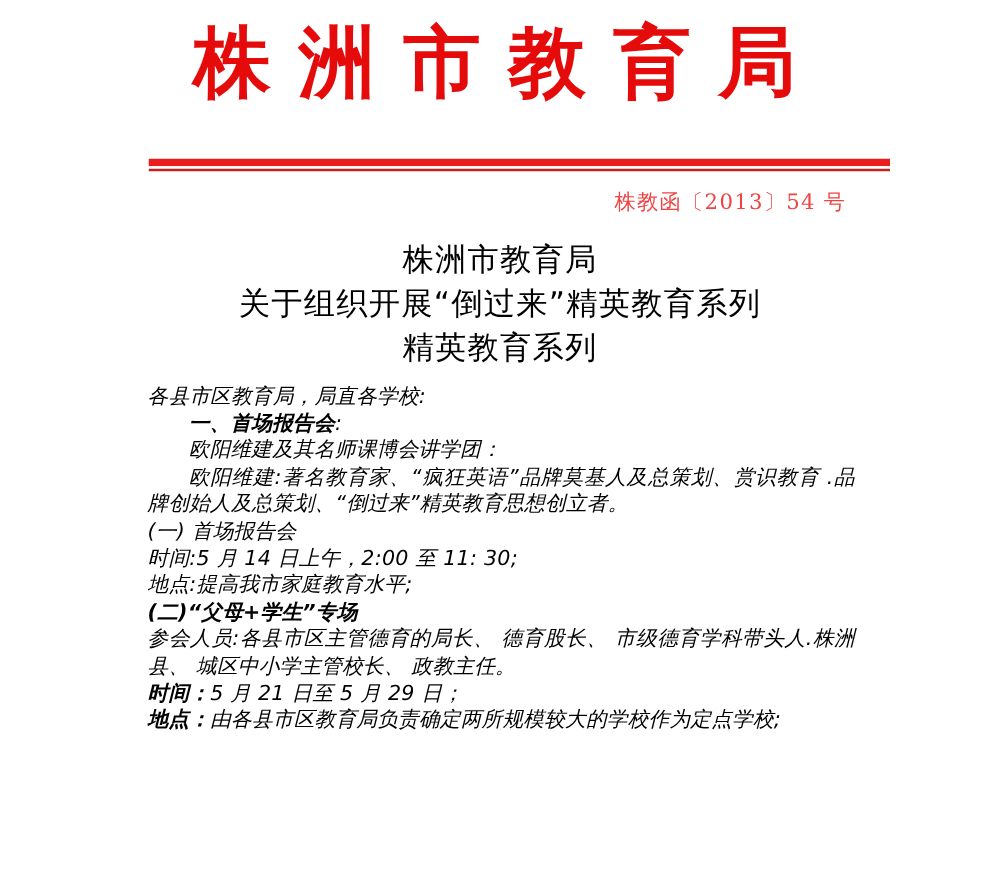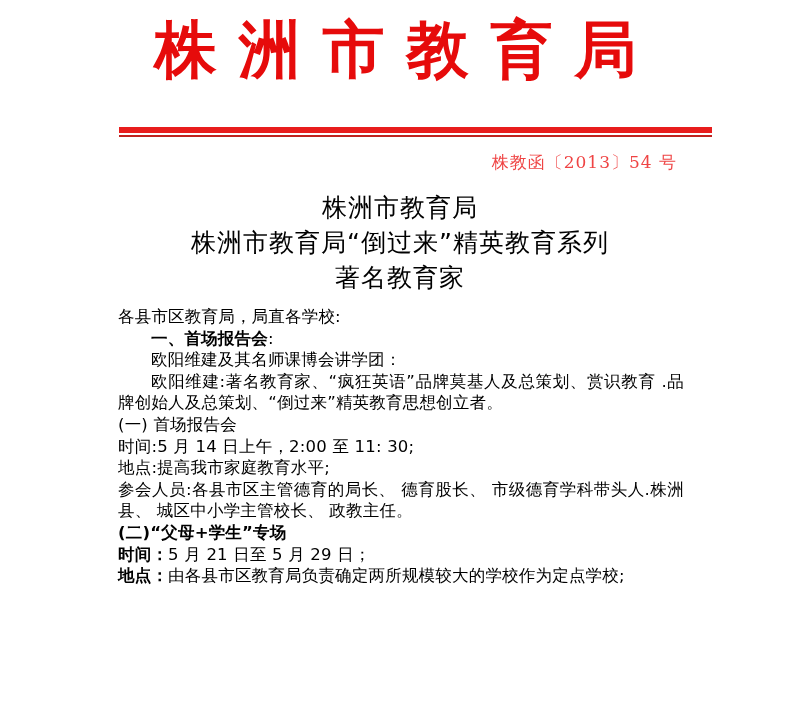--- a/index.html
+++ b/index.html
@@ -103,20 +103,21 @@
     width: 566px;
   }
   .p {
     font-size: 16.5px;
     line-height: 21.6px;
     letter-spacing: 0.2px;
     text-align: justify;
     text-justify: inter-ideograph;
     margin: 0;
     white-space: pre-wrap;
+    font-style: italic;
   }
   .p.indent { text-indent: 2em; }
   .p.bold { font-weight: 700; }
   .p .lbl { font-weight: 700; }
   .p.nowrap { white-space: nowrap; }
 </style>
 </head>
 <body>
 
 <div class="page">
@@ -128,45 +129,45 @@
   <div class="rule-wrap">
     <div class="rule-thick"></div>
     <div class="rule-gap"></div>
     <div class="rule-thin"></div>
   </div>
 
   <div class="docnum">株教函〔2013〕54 号</div>
 
   <div class="title-block">
     <div class="title-line">株洲市教育局</div>
-    <div class="title-line">株洲市教育局“倒过来”精英教育系列</div>
-    <div class="title-line">著名教育家</div>
+    <div class="title-line">关于组织开展“倒过来”精英教育系列</div>
+    <div class="title-line">精英教育系列</div>
   </div>
 
   <div class="body-block">
 
     <p class="p">各县市区教育局，局直各学校:</p>
 
 
     <p class="p indent"><span class="lbl">一、首场报告会</span><span>:</span></p>
 
     <p class="p indent">欧阳维建及其名师课博会讲学团：</p>
 
     <p class="p indent">欧阳维建:著名教育家、“疯狂英语”品牌莫基人及总策划、赏识教育 .品牌创始人及总策划、“倒过来”精英教育思想创立者。</p>
 
 
     <p class="p nowrap">(一) 首场报告会</p>
 
     <p class="p nowrap">时间:5 月 14 日上午，2:00 至 11: 30;</p>
 
     <p class="p nowrap">地点:提高我市家庭教育水平;</p>
 
+    <p class="p bold nowrap">(二)“父母+学生”专场</p>
+
     <p class="p">参会人员:各县市区主管德育的局长、 德育股长、 市级德育学科带头人.株洲县、 城区中小学主管校长、 政教主任。</p>
-
-    <p class="p bold nowrap">(二)“父母+学生”专场</p>
 
     <p class="p nowrap"><span class="lbl">时间：</span><span>5 月 21 日至 5 月 29 日；</span></p>
 
     <p class="p nowrap"><span class="lbl">地点：</span><span>由各县市区教育局负责确定两所规模较大的学校作为定点学校;</span></p>
 
 
   </div>
 </div>
 
 </body></html>

